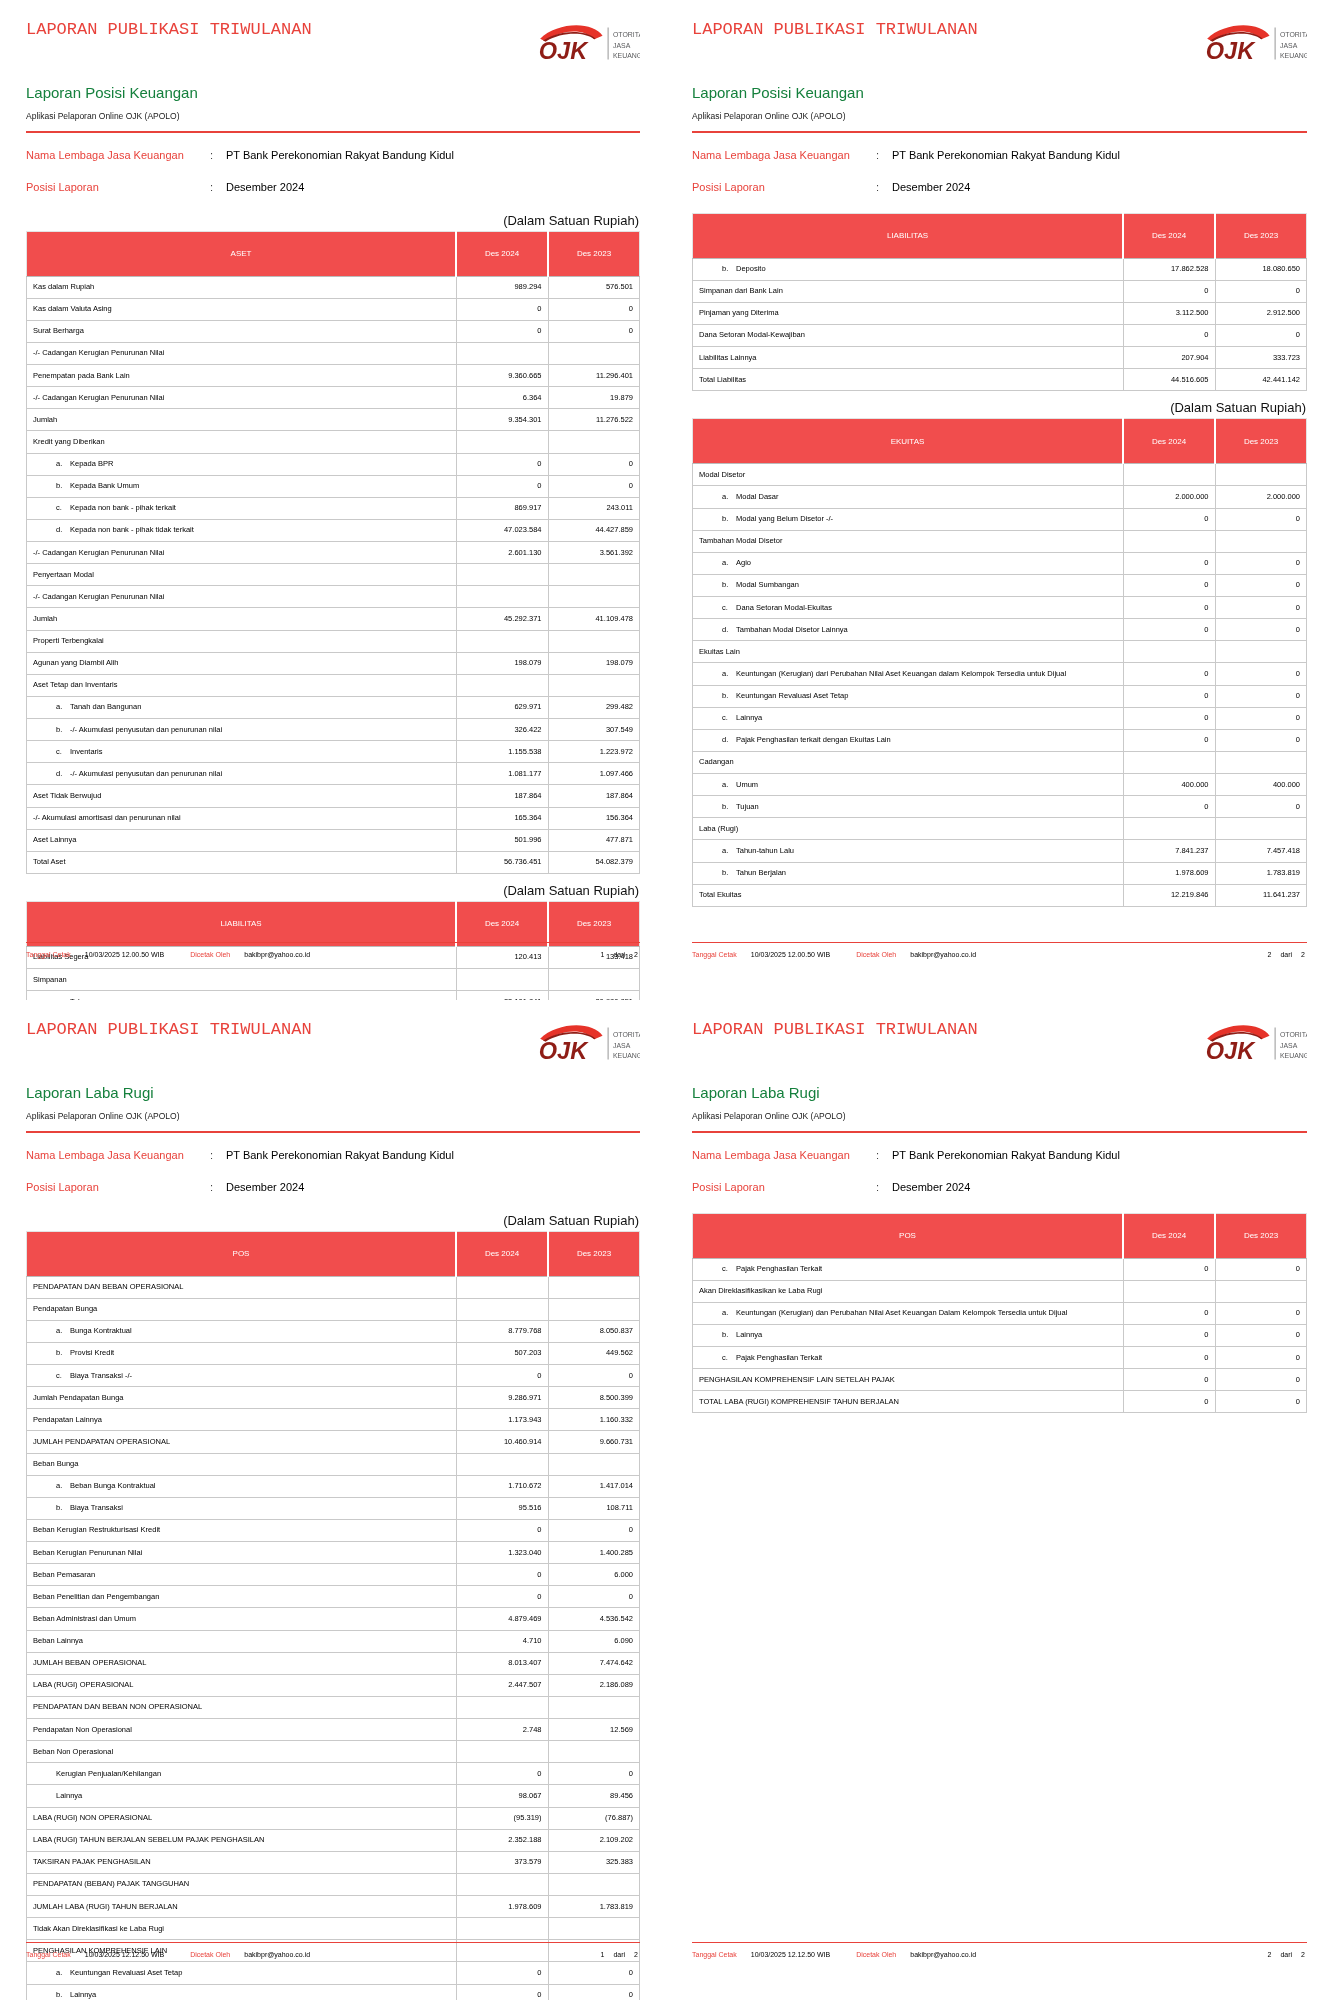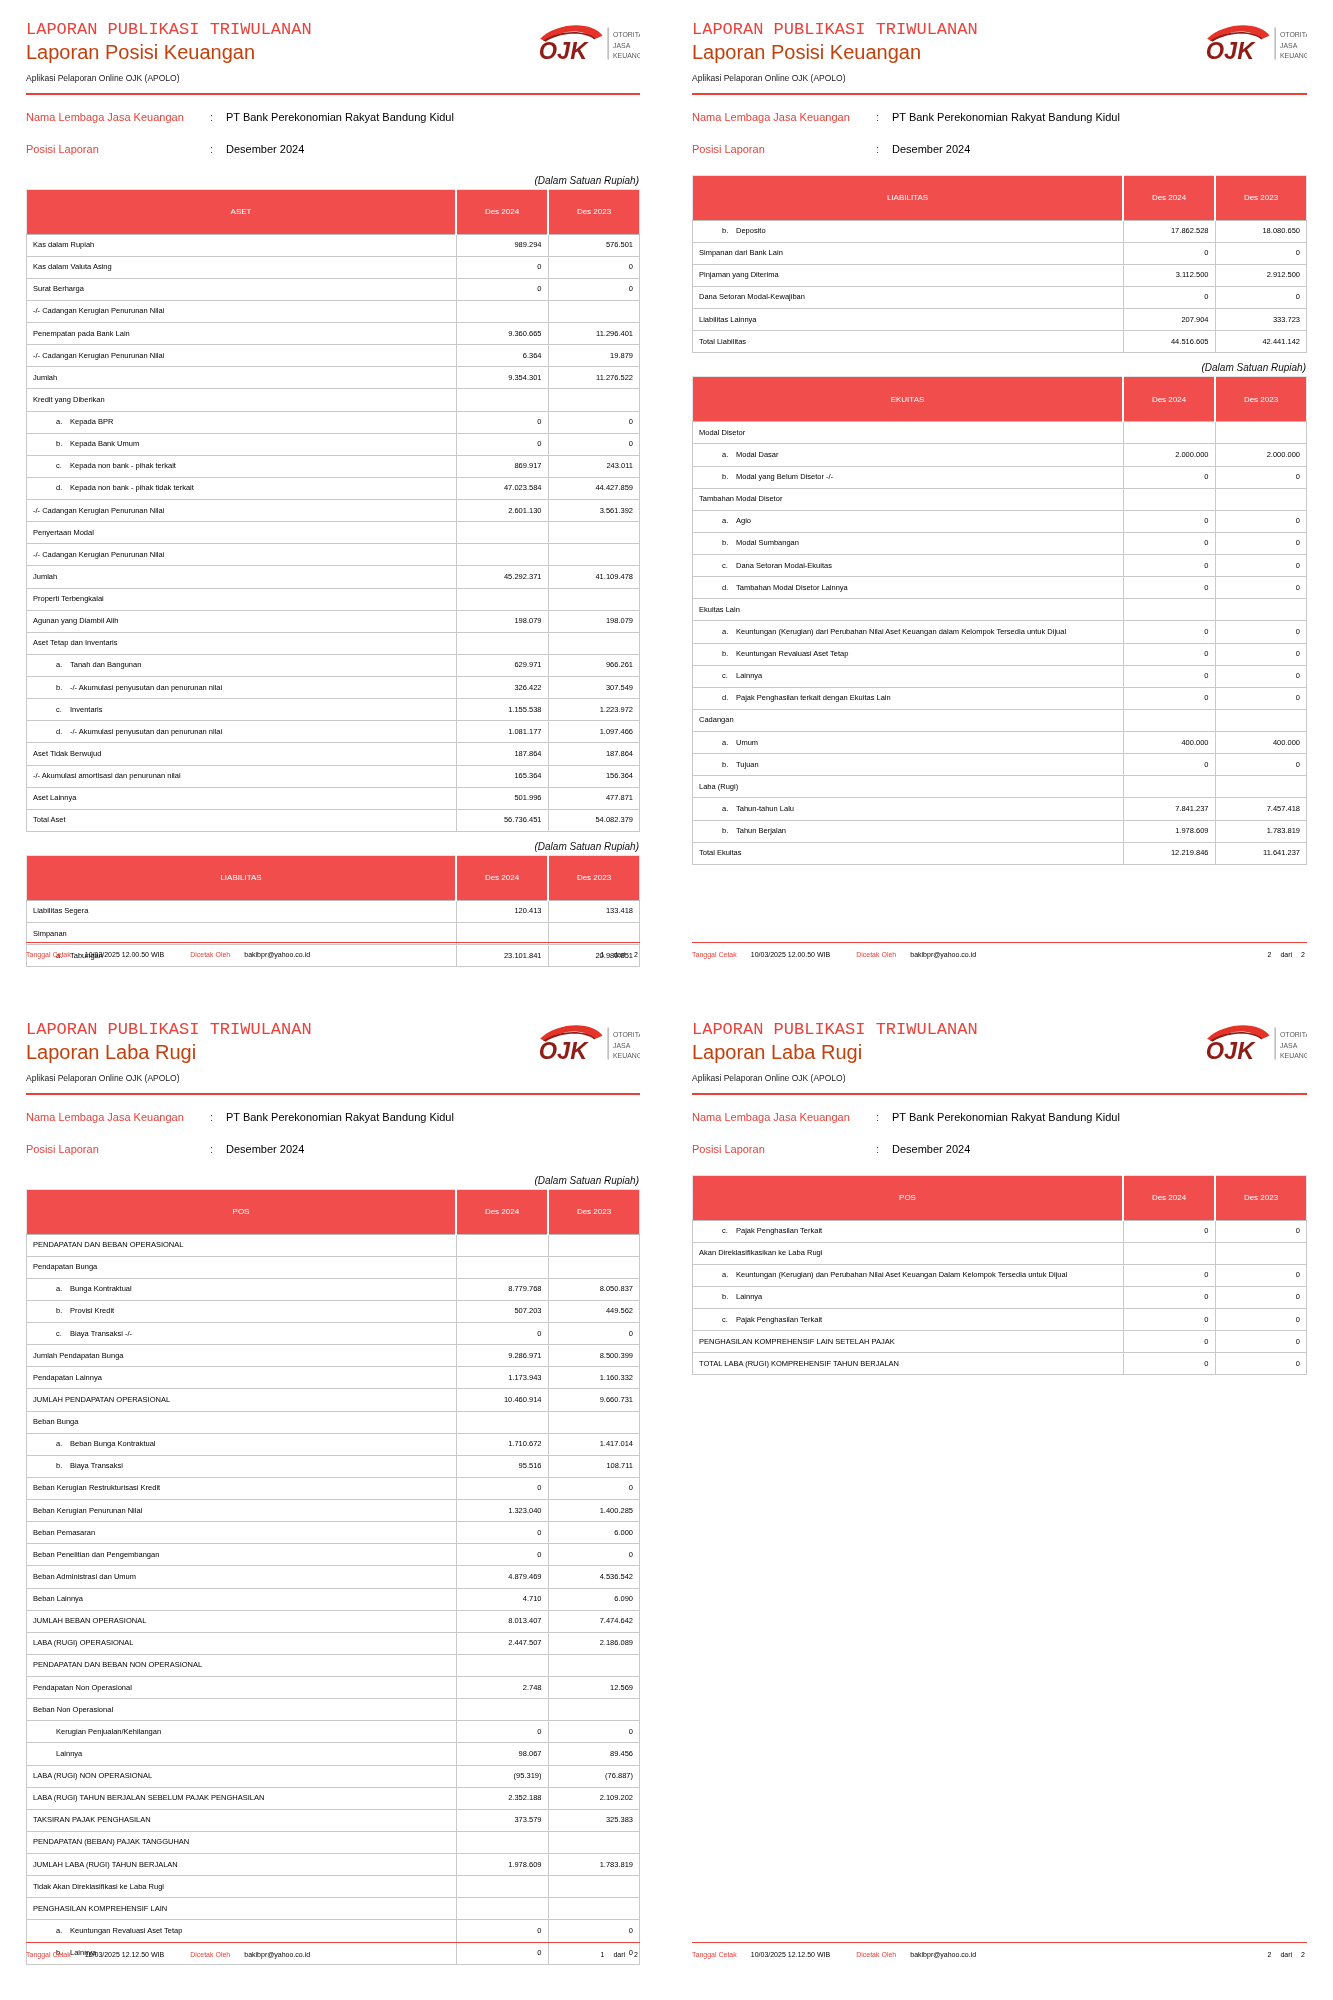--- a/index.html
+++ b/index.html
@@ -3,35 +3,35 @@
 <meta charset="utf-8">
 <style>
   html,body{margin:0;padding:0;background:#ffffff;}
   body{width:1333px;font-family:"Liberation Sans", sans-serif;-webkit-font-smoothing:antialiased;}
   .sheet{display:grid;grid-template-columns:666px 667px;grid-template-rows:1000px 1000px;width:1333px;height:2000px;background:#fff;}
   .page{position:relative;box-sizing:border-box;padding:20px 26px;background:#fff;overflow:hidden;}
 
   
   .hdr{display:flex;justify-content:space-between;align-items:flex-start;}
   .title{color:#e8423b;font-size:17px;line-height:1.15;font-family:Liberation Mono, monospace;}
-  .subtitle{color:#c2410c;font-size:20px;line-height:1.2;}
+  .subtitle{color:#15803d;font-size:15px;line-height:1.2;margin-top:44px;}
   .app-line{font-size:8.5px;color:#1a1a1a;margin-top:9px;}
   .logo{width:104px;flex:none;margin-top:2px;}
   .rule{border-top:2px solid #e8423b;margin-top:10px;}
 
   
   .meta{margin-top:16px;}
   .meta-row{display:flex;font-size:11px;margin-bottom:20px;align-items:flex-start;}
   .meta-row .lab{color:#e8423b;width:184px;flex:none;}
   .meta-row .col{width:16px;flex:none;color:#444;}
   .meta-row .val{color:#000;}
 
   
   .tables{margin-top:0;}
-  .unit-note{text-align:right;font-size:10px;color:#111;margin:9px 1px 3px;font-style:italic;}
+  .unit-note{text-align:right;font-size:13px;color:#111;margin:9px 1px 3px;}
   table.rep{width:100%;border-collapse:collapse;table-layout:fixed;margin-bottom:6px;}
   .rep th{background:#f14d4d;color:#fff;font-weight:400;font-size:8px;height:42px;border:1px solid #e3e3e3;border-bottom:1px solid #bbb;text-align:center;}
   .rep th.year{width:88px;border-left:2px solid #fff;}
   .rep td{border:1px solid #c9c9c9;font-size:7.5px;padding:5.5px 6px;color:#000;vertical-align:middle;line-height:1.35;}
   .rep td.num{text-align:right;}
   .rep td.lbl.ind1{padding-left:29px;}
   .li-letter{display:inline-block;min-width:14px;}
 
   
   .footer{position:absolute;left:26px;right:26px;bottom:42px;border-top:1px solid #e8423b;padding-top:8px;font-size:7px;display:flex;align-items:baseline;color:#000;}
@@ -179,21 +179,21 @@
               <td class="num">198.079</td>
             </tr>
             <tr>
               <td class="lbl">Aset Tetap dan Inventaris</td>
               <td class="num"></td>
               <td class="num"></td>
             </tr>
             <tr>
               <td class="lbl ind1"><span class="li-letter">a.</span><span>Tanah dan Bangunan</span></td>
               <td class="num">629.971</td>
-              <td class="num">966.261</td>
+              <td class="num">299.482</td>
             </tr>
             <tr>
               <td class="lbl ind1"><span class="li-letter">b.</span><span>-/- Akumulasi penyusutan dan penurunan nilai</span></td>
               <td class="num">326.422</td>
               <td class="num">307.549</td>
             </tr>
             <tr>
               <td class="lbl ind1"><span class="li-letter">c.</span><span>Inventaris</span></td>
               <td class="num">1.155.538</td>
               <td class="num">1.223.972</td>

